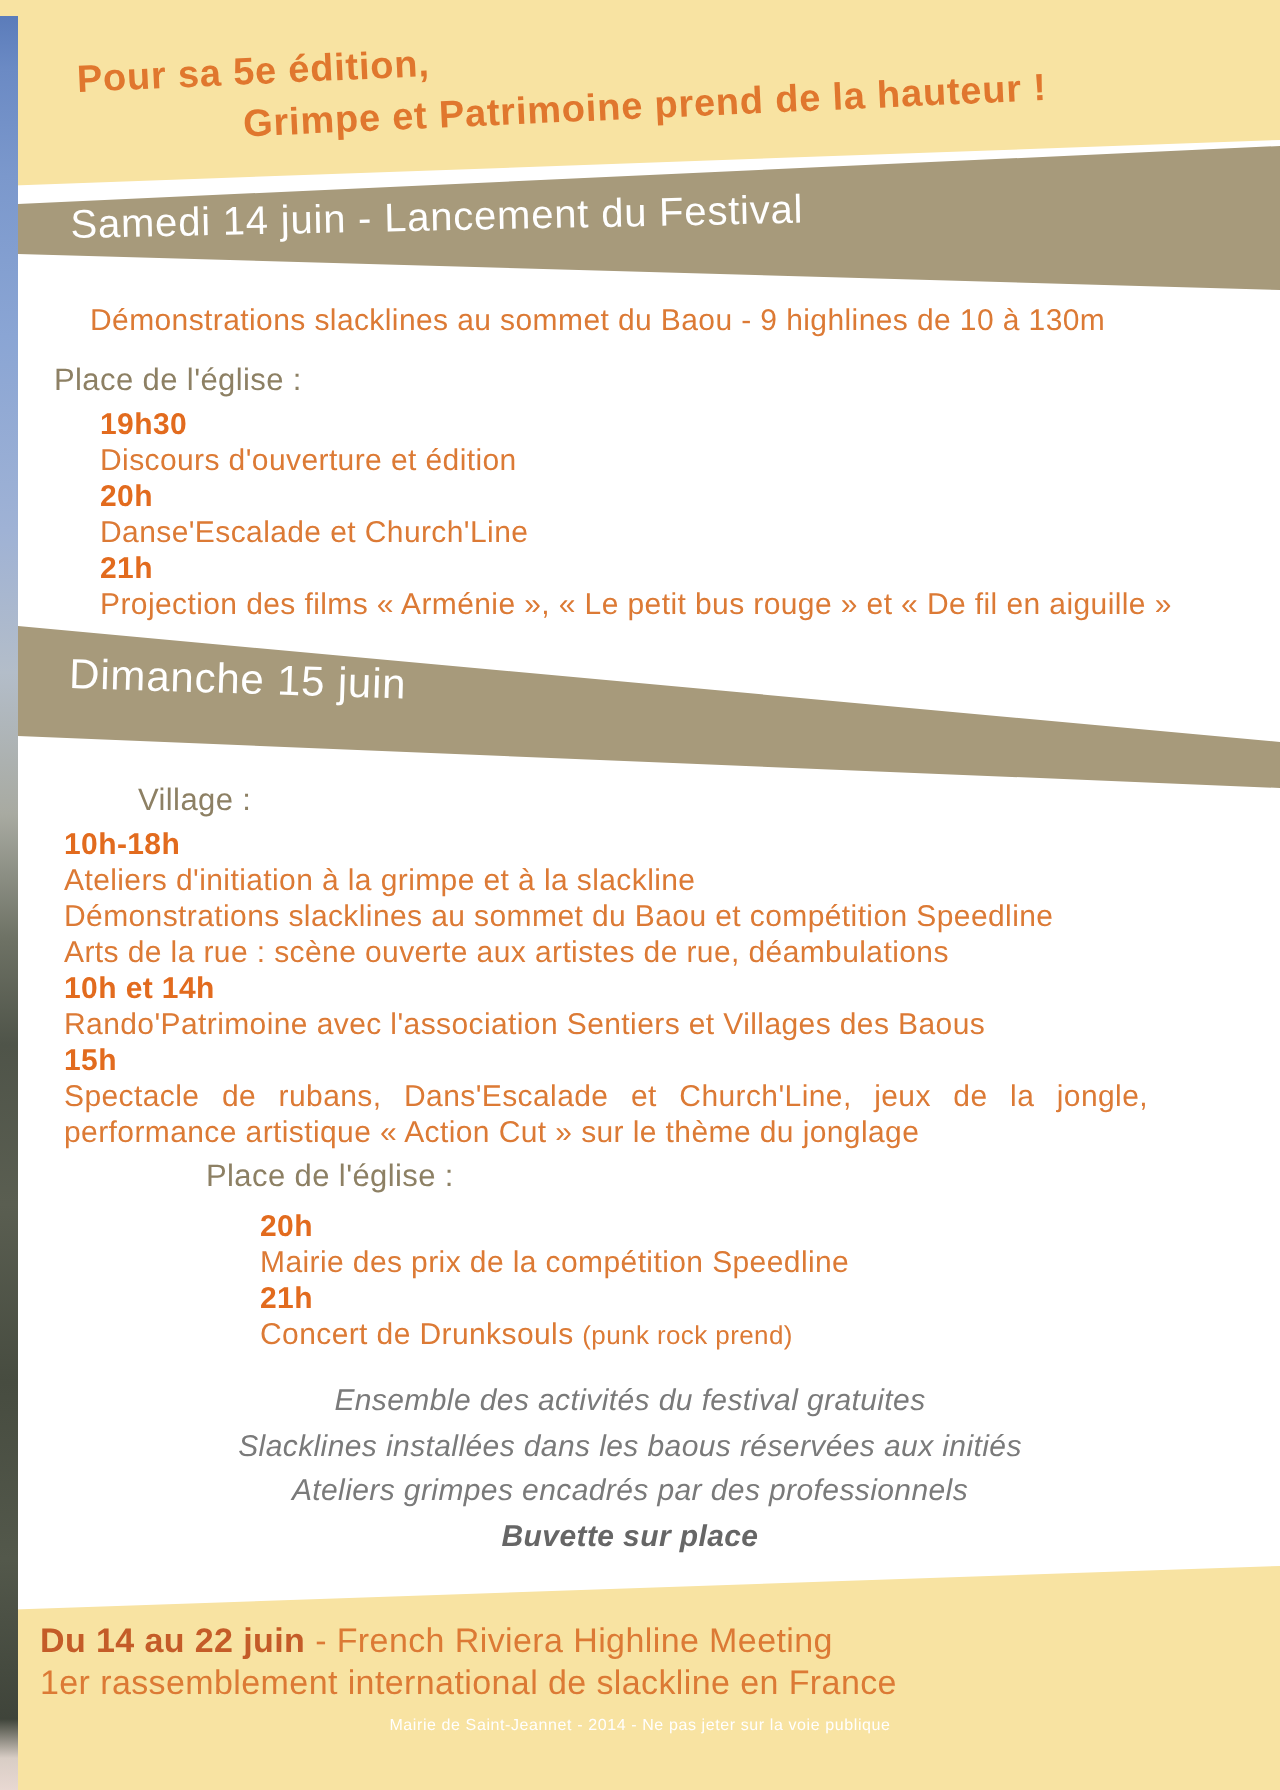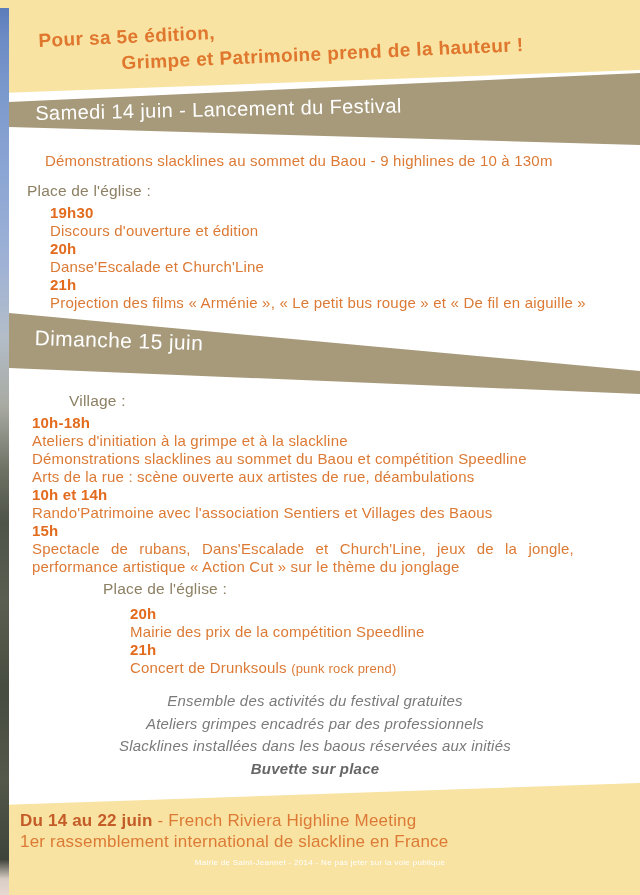--- a/index.html
+++ b/index.html
@@ -124,22 +124,22 @@
 
   <div class="txt sched" style="left:130px;top:605px;width:470px;">
     <div class="row time">20h</div>
     <div class="row evt">Mairie des prix de la compétition Speedline</div>
     <div class="row time">21h</div>
     <div class="row evt"><span>Concert de Drunksouls </span><span class="note-sm">(punk rock prend)</span></div>
   </div>
 
   <div class="notes">
     <div>Ensemble des activités du festival gratuites</div>
+    <div>Slacklines installées dans les baous  réservées aux initiés</div>
     <div>Ateliers grimpes encadrés par des professionnels</div>
-    <div>Slacklines installées dans les baous  réservées aux initiés</div>
     <div class="bold-line">Buvette sur place</div>
   </div>
 
   <div class="footer">
     <div><span class="b">Du 14 au 22 juin</span><span> - French Riviera Highline Meeting</span></div>
     <div>1er rassemblement international de slackline en France</div>
   </div>
   <div class="legal">Mairie de Saint-Jeannet - 2014 - Ne pas jeter sur la voie publique</div>
 
 </div>

